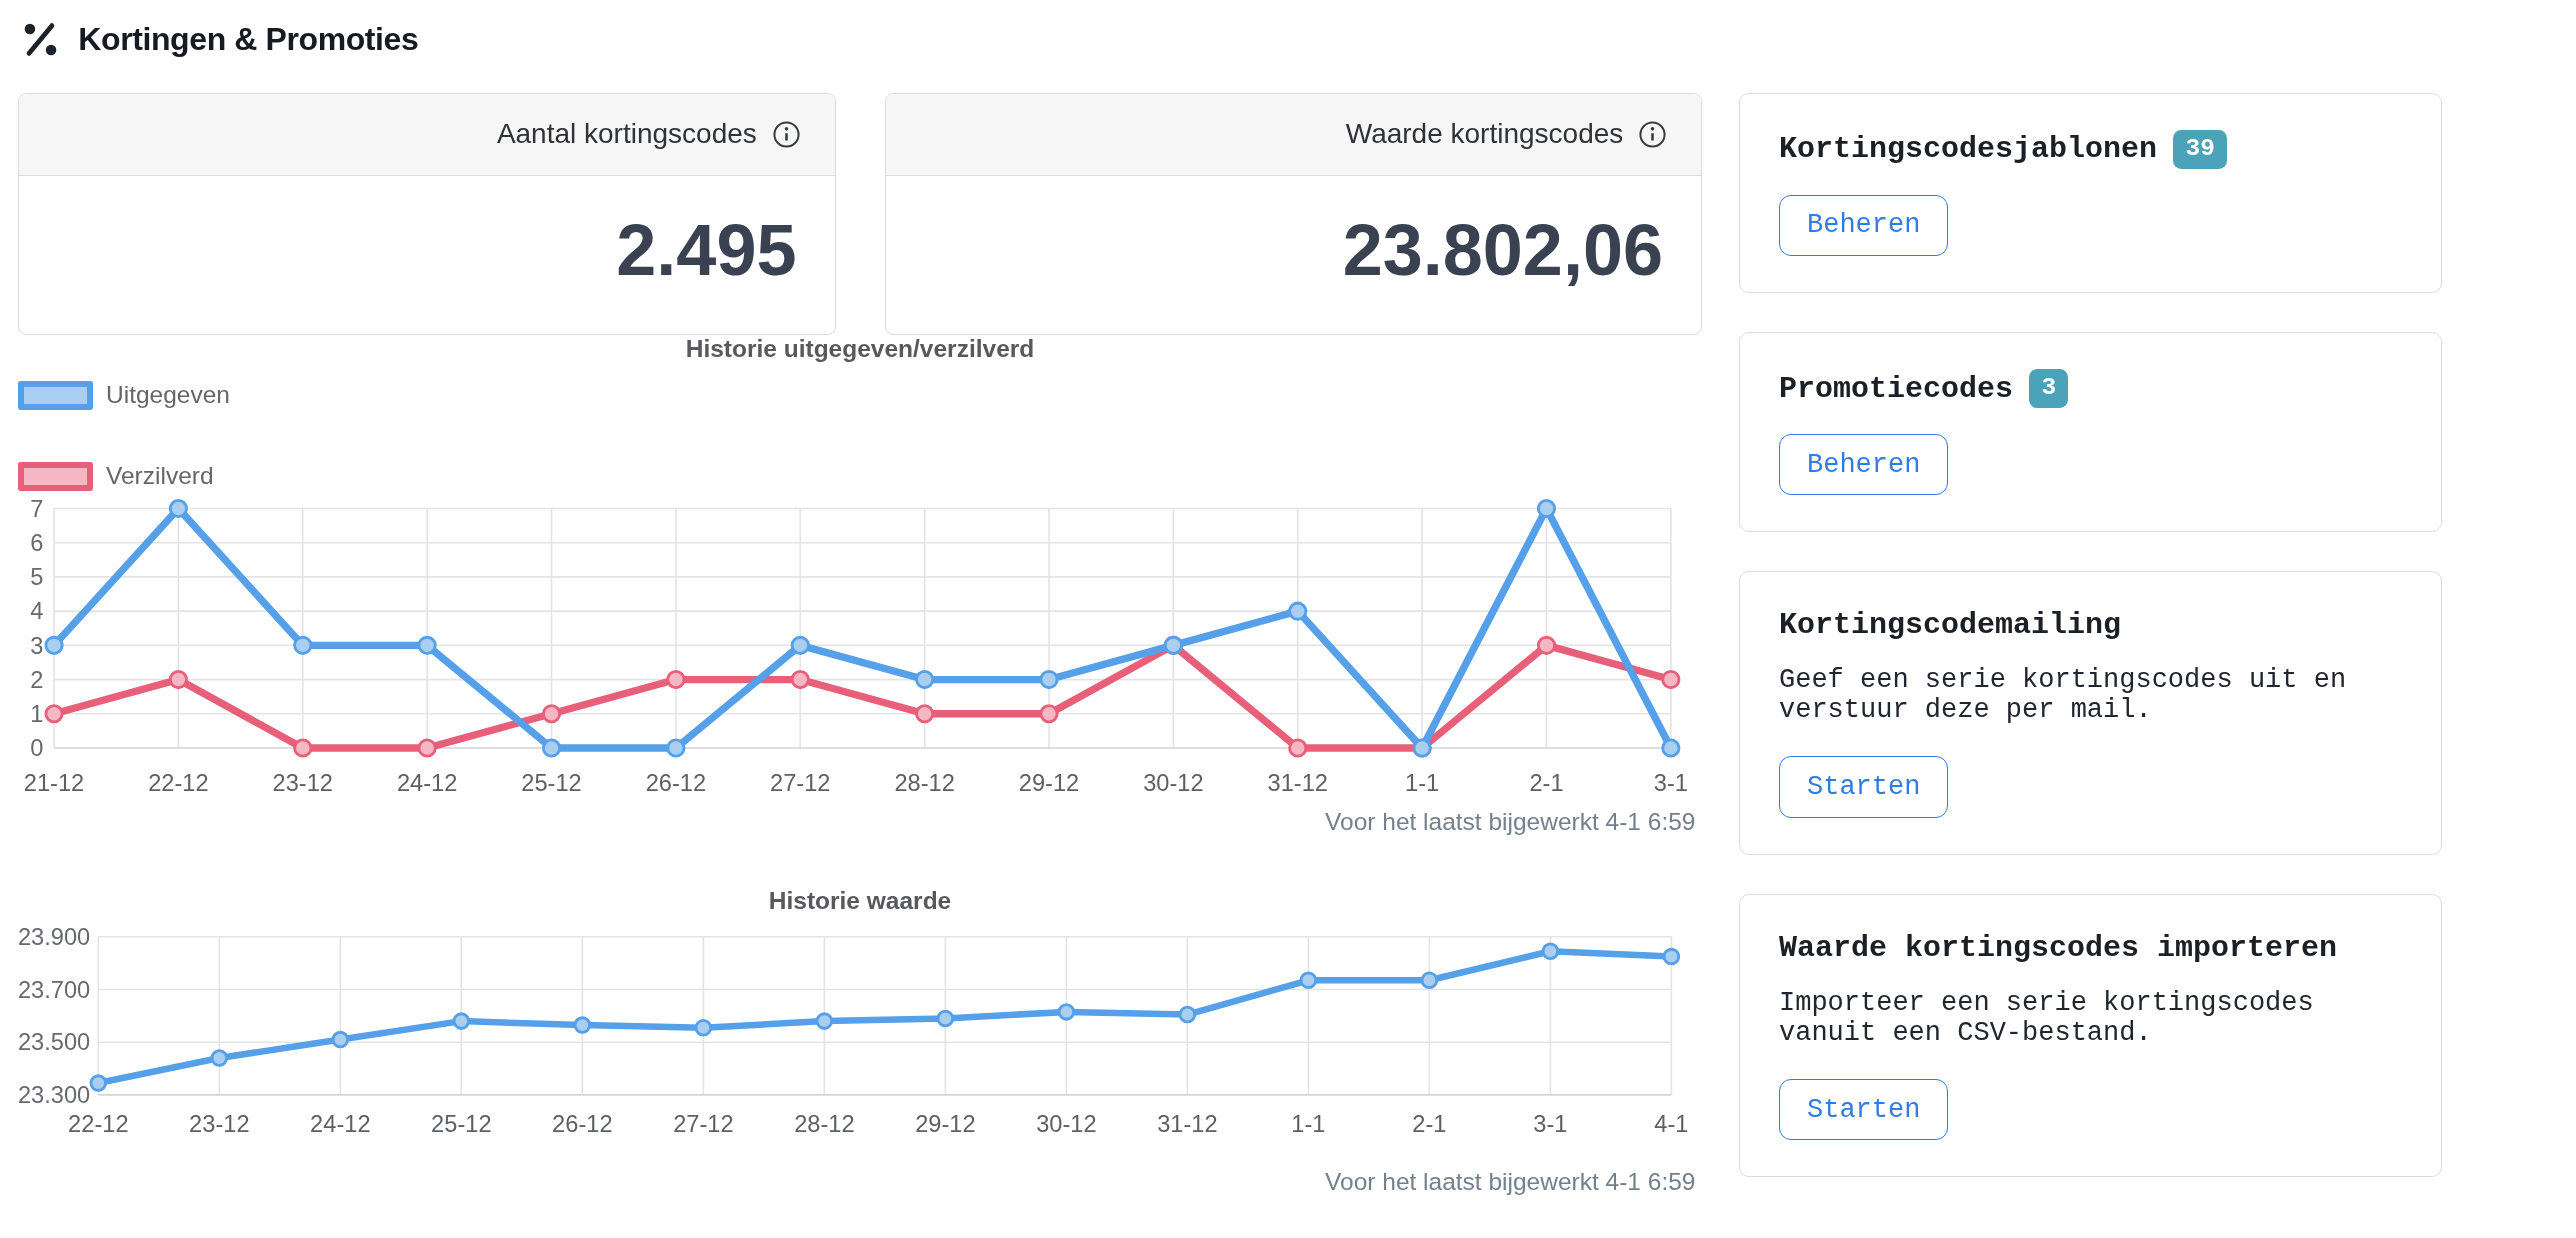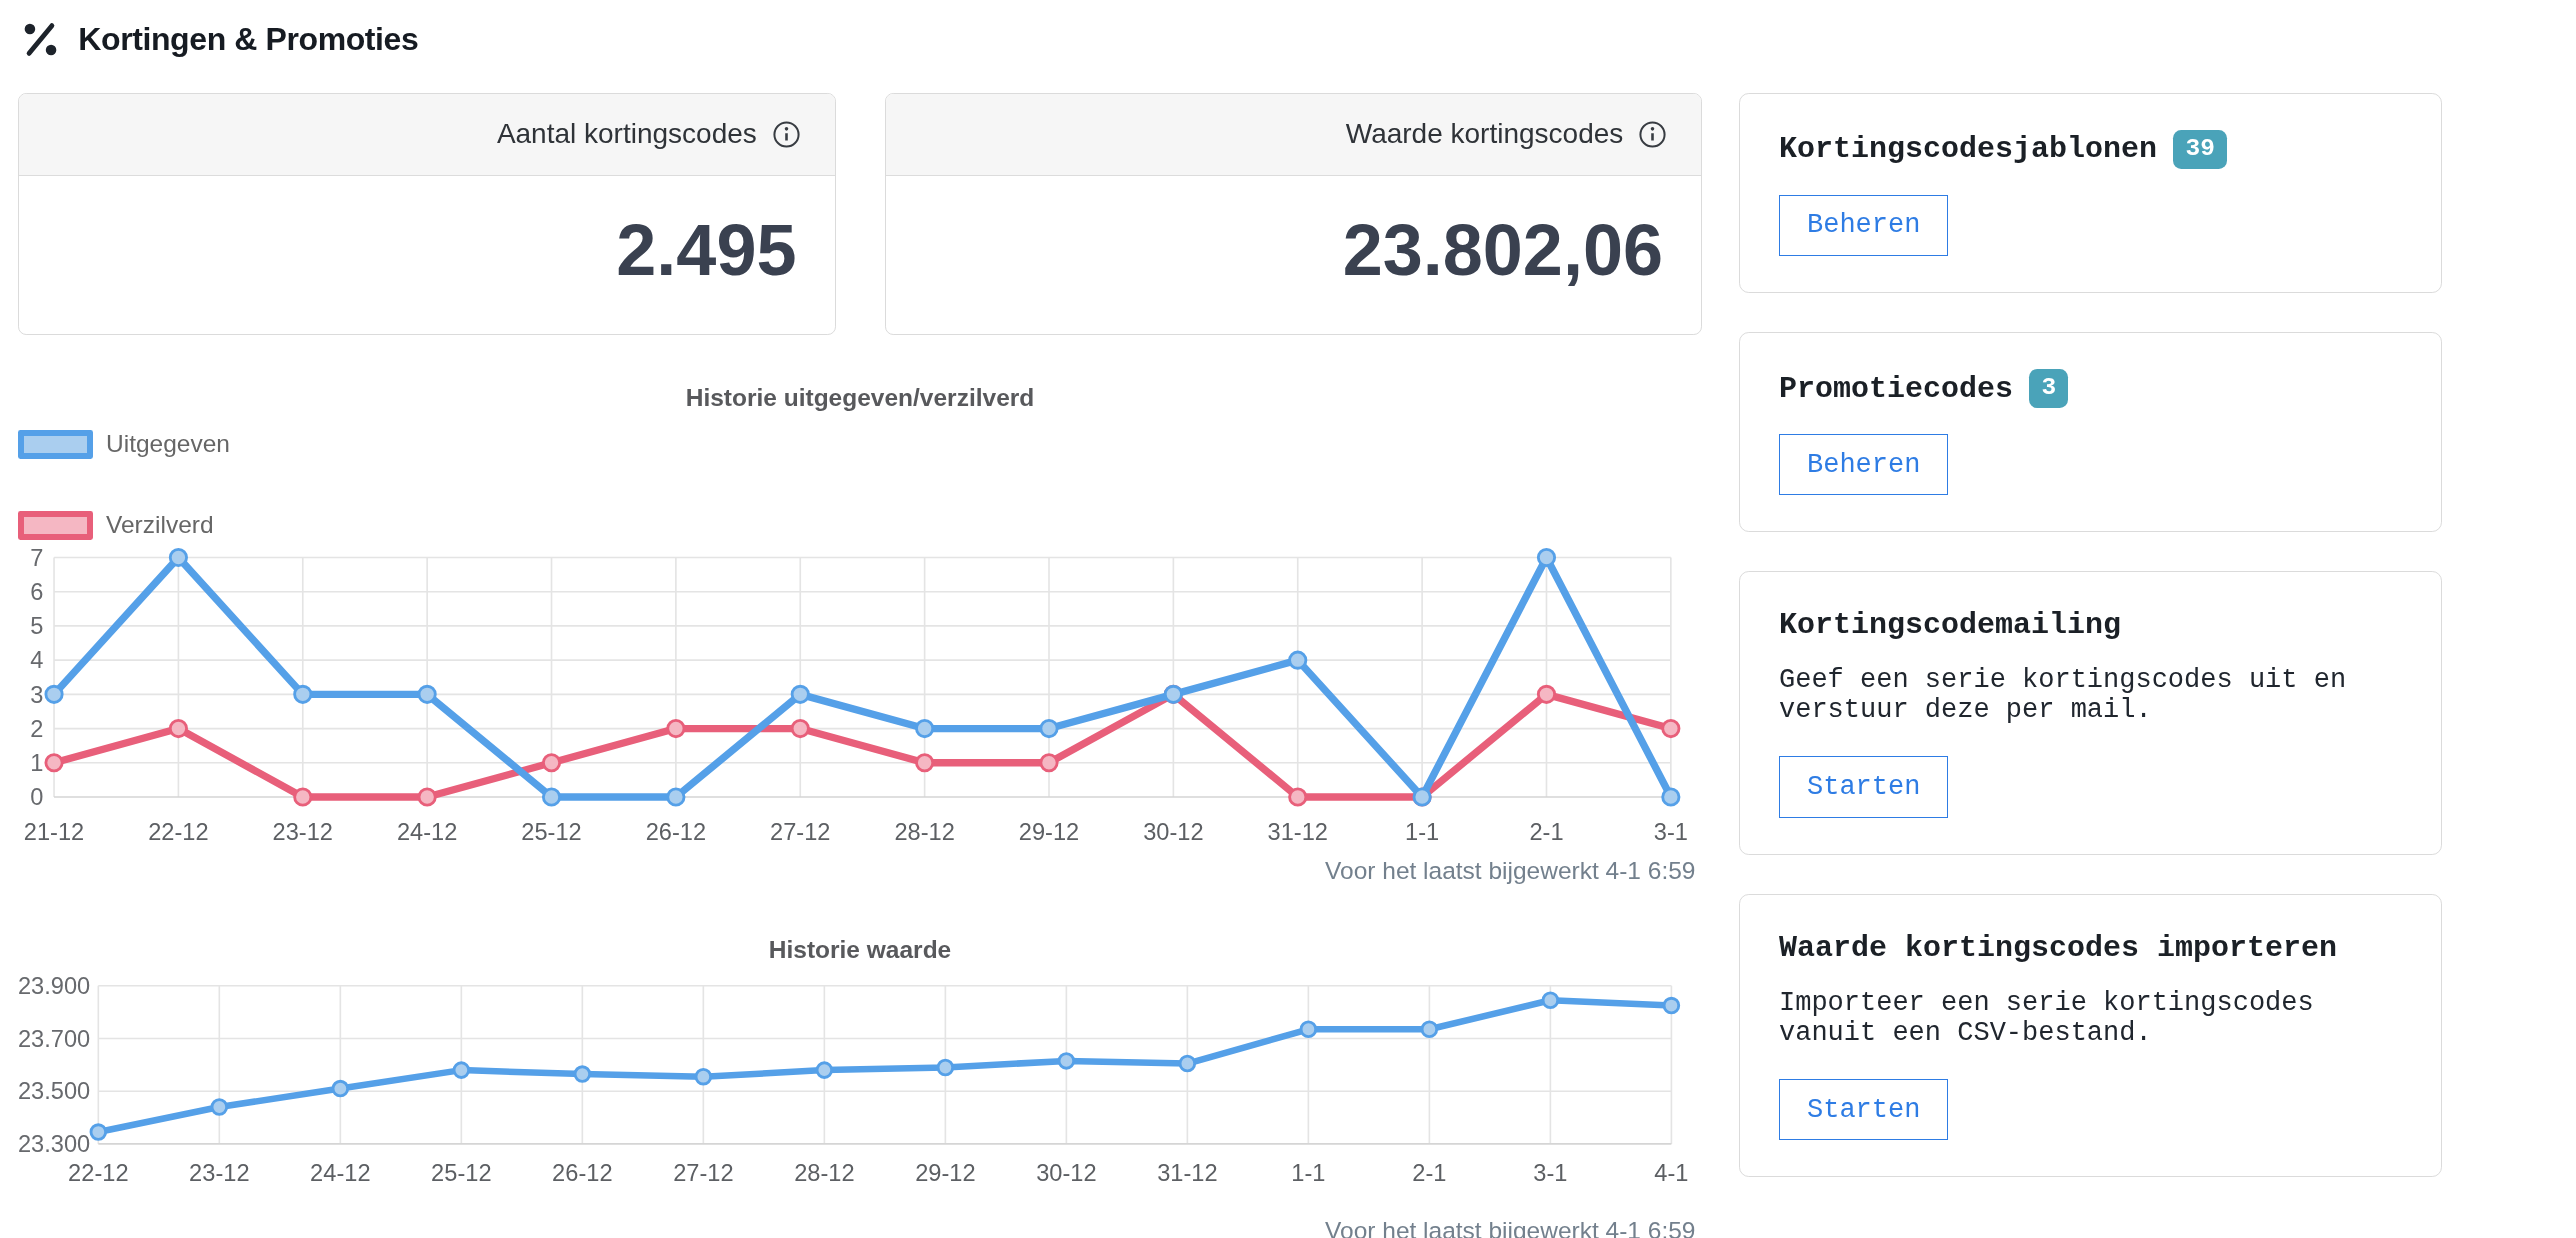--- a/index.html
+++ b/index.html
@@ -17,39 +17,39 @@
   
   .stats-row { display:flex; gap:49px; }
   .stat-card { flex:1; border:1.6px solid #dbdbdb; border-radius:8.2px; overflow:hidden; background:#fff; }
   .stat-header { background:#f6f6f6; border-bottom:1.6px solid #dcdcdc; height:82px;
                  display:flex; align-items:center; justify-content:flex-end; gap:14.7px;
                  padding:0 34px; font-size:28px; color:#2f3338; }
   .stat-value { height:158px; display:flex; align-items:center; justify-content:flex-end;
                 padding:0 38px 8.2px; font-size:72px; font-weight:700; color:#3a4150; }
 
   
-  .chart-block { margin-top:49px; }
+  .chart-block { }
   .chart-block.second { margin-top:51px; }
   .chart-title { text-align:center; font-size:24.5px; font-weight:700; color:#58595c; }
   .legend { display:flex; justify-content:center; gap:52px; margin-top:18px;flex-direction:column; }
   .legend-item { display:flex; align-items:center; gap:13px; font-size:24.5px; color:#666; cursor:pointer; }
   .swatch { width:75px; height:29px; border:6.5px solid #999; border-radius:2.4px; display:inline-block; }
   svg.chart { display:block; margin-top:11.4px; overflow:visible; }
   .tick  { font-size:29px; fill:#67696d; }
   .xtick { fill:#5c5f63; }
   .chart-caption { text-align:right; padding-right:6.5px; font-size:24.5px; color:#73808d; margin-top:3.3px; }
 
   
   .side-card { border:1.6px solid #dbdbdb; border-radius:9.8px; padding:36px 39px; margin-bottom:39px; background:#fff; }
   .side-title { font-size:30px; font-weight:700; color:#1b2026; display:flex; align-items:center; gap:16.3px; }
   .badge { background:#4aa3b9; color:#fff; font-size:24.5px; font-weight:700;
            padding:7.3px 12.2px; border-radius:8.2px; line-height:1; }
   .side-desc { margin-top:23px; font-size:27px; color:#20262e; }
   .btn { display:inline-block; margin-top:26px; background:#fff; border:1.6px solid #2e7ce4;
-         color:#2e7ce4; font-size:27px; border-radius:0; padding:14.7px 27px;
+         color:#2e7ce4; font-size:27px; border-radius:12px; padding:14.7px 27px;
          font-family:inherit; cursor:pointer; }
   .side-card.action .btn { margin-top:31px; }
 </style>
 </head>
 <body>
 
 <div class="page">
 
   <header class="page-header">
     <svg width="39" height="39" viewBox="0 0 48 48">

